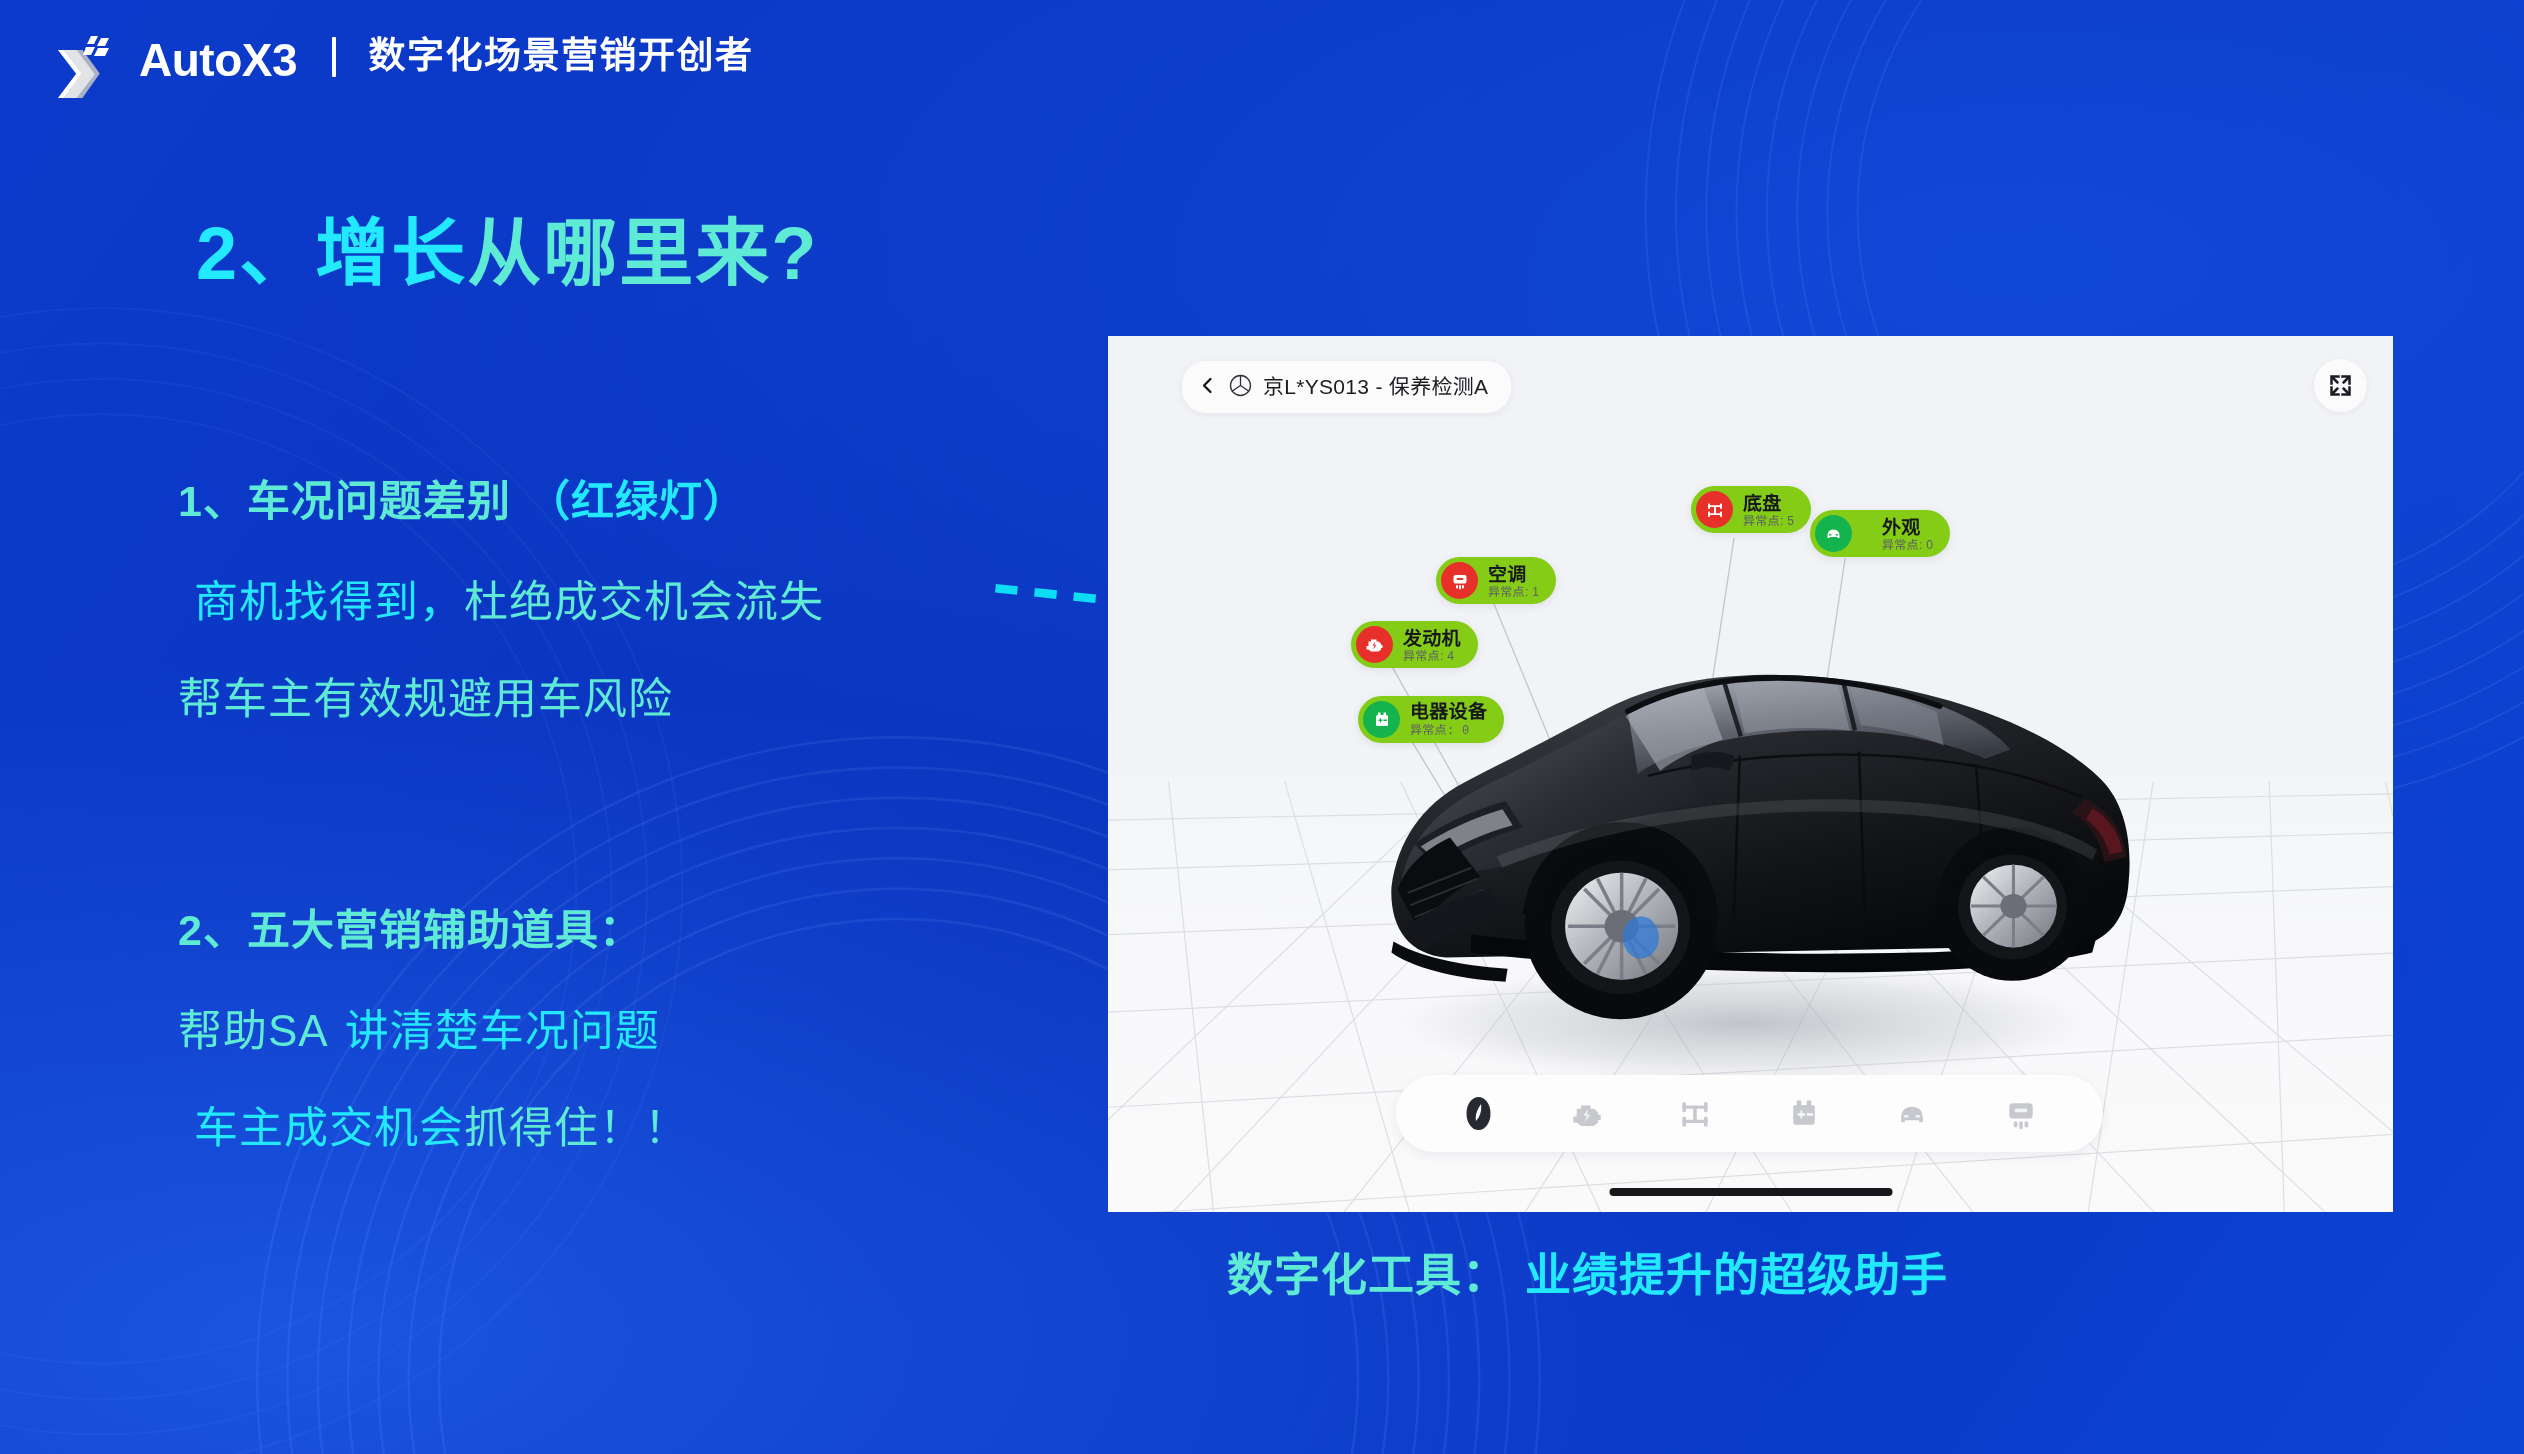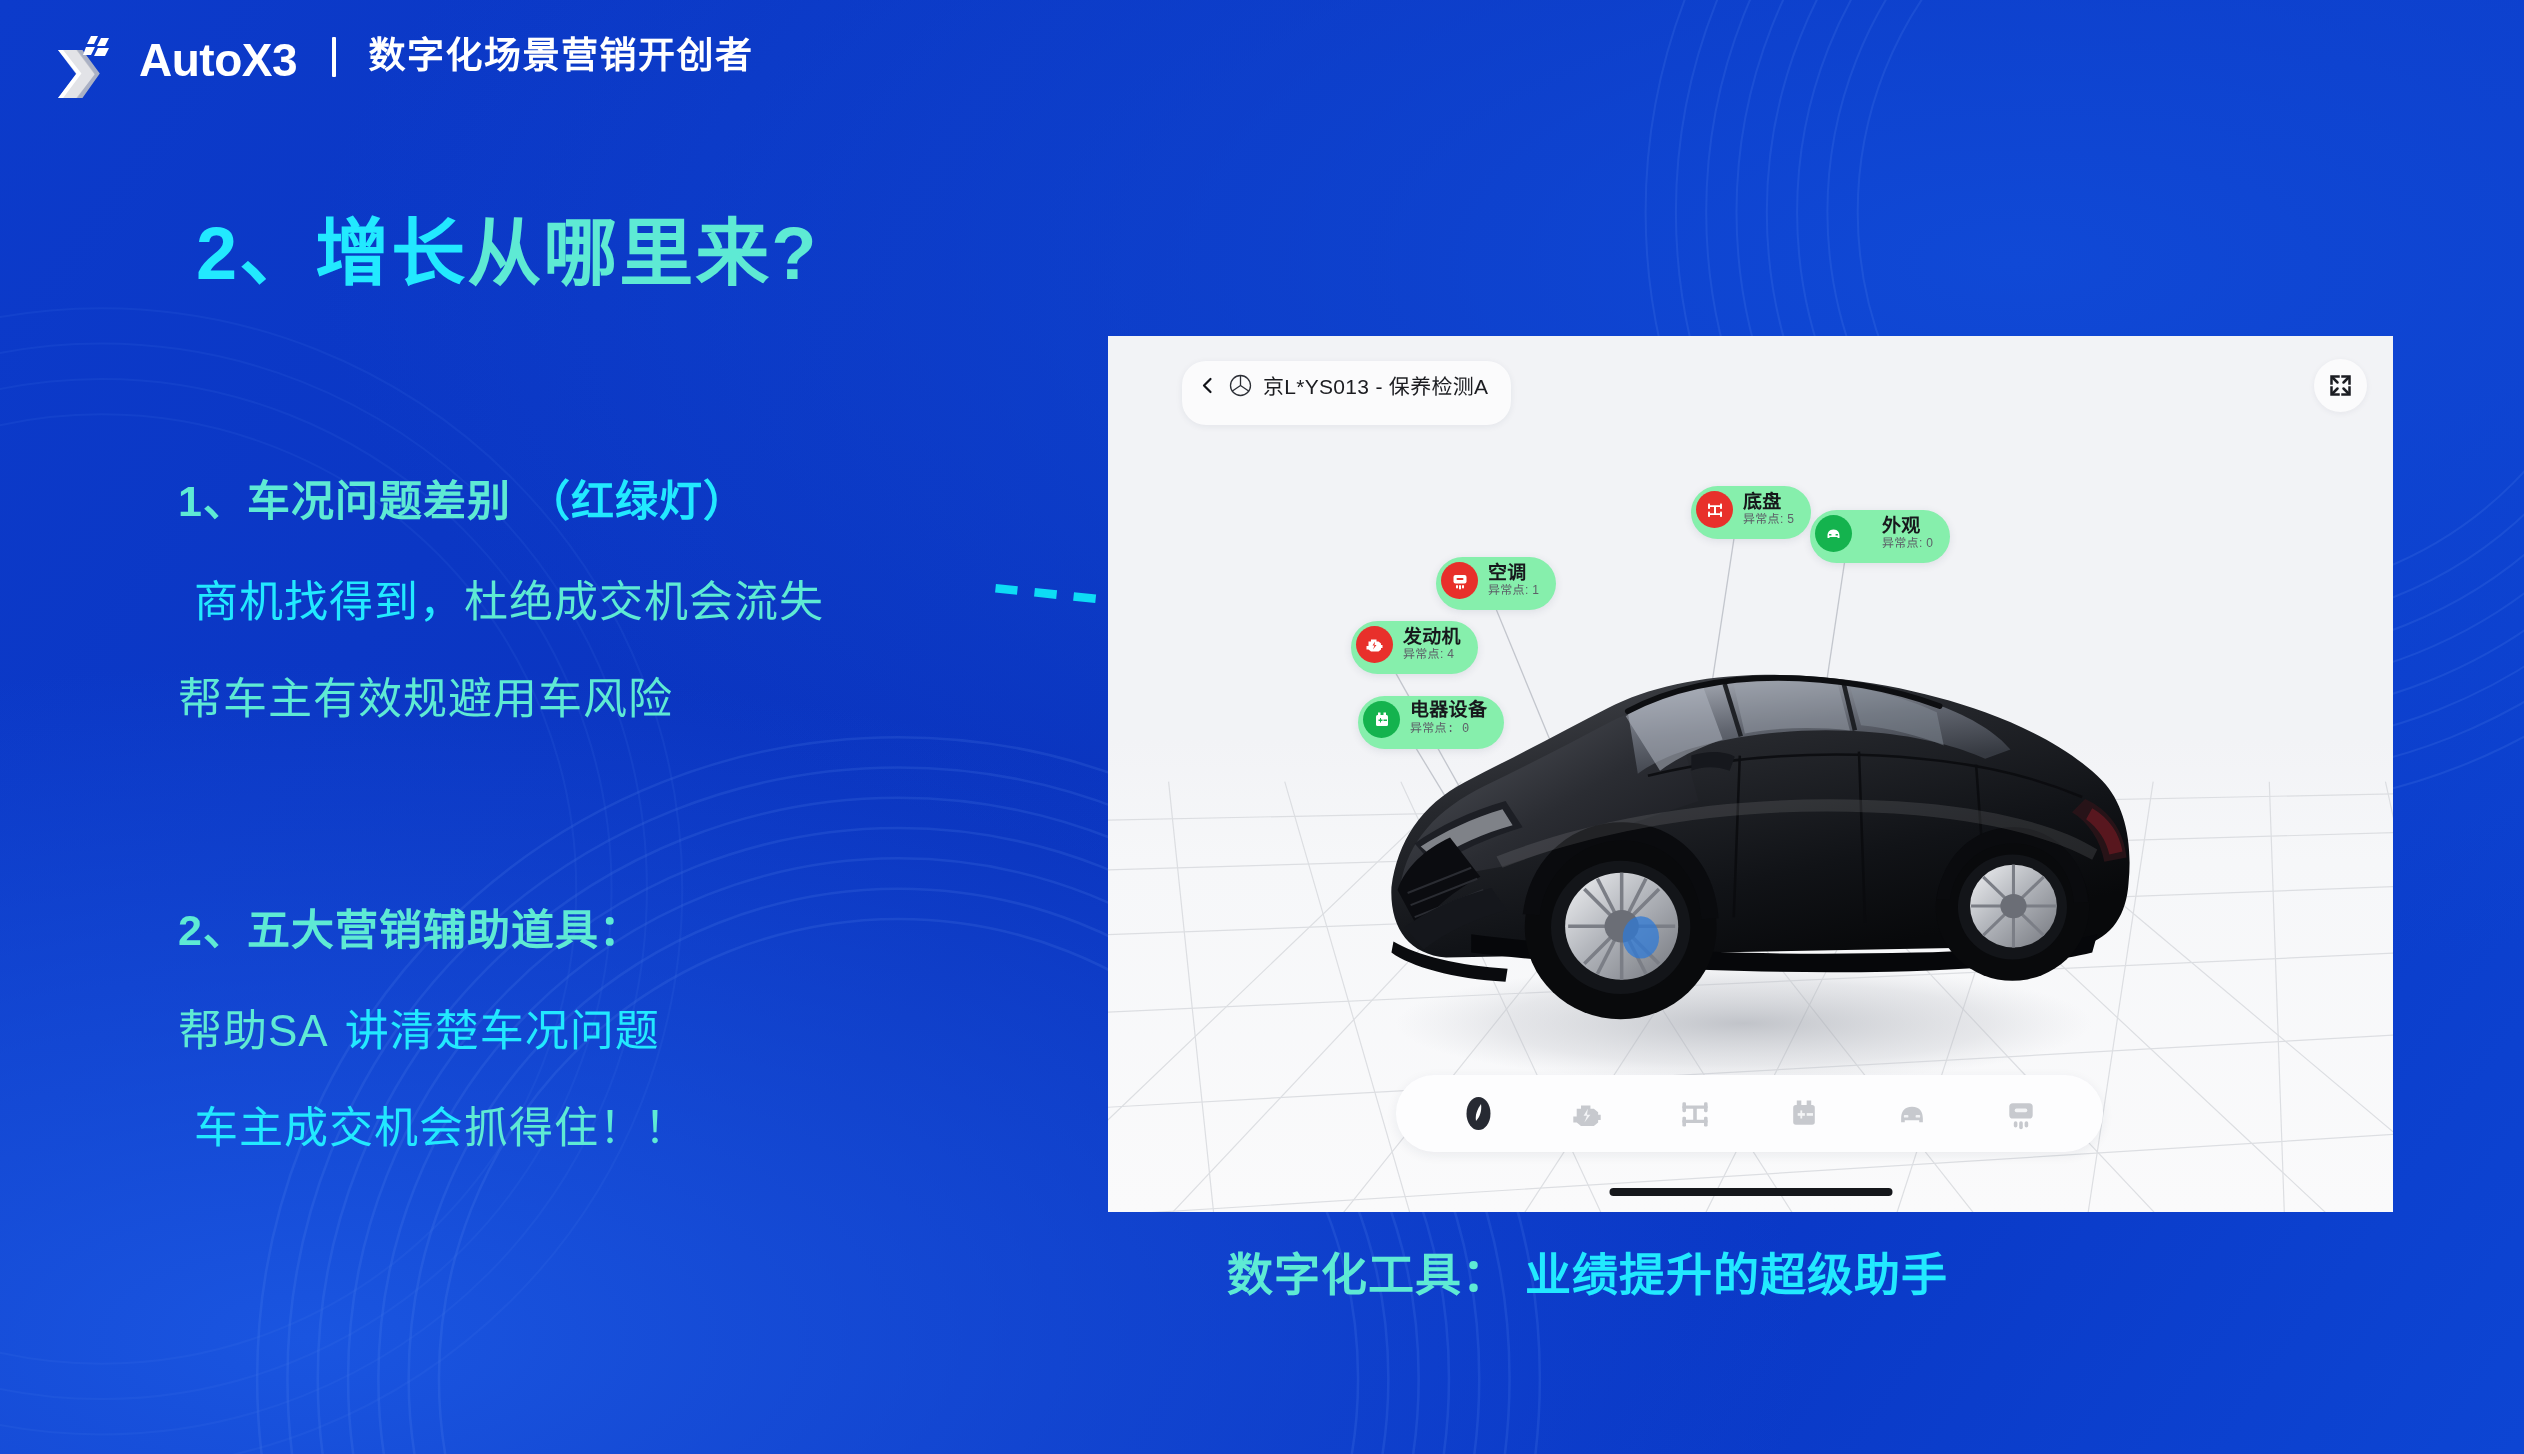--- a/index.html
+++ b/index.html
@@ -50,40 +50,40 @@
   .arrow-wrap{position:absolute;left:990px;top:566px;width:566px;height:111px;}
 
   
   .panel{position:absolute;left:1108px;top:336px;width:1285px;height:876px;
          background:#f1f2f5;overflow:hidden;}
   .floor{position:absolute;inset:0;
          background:linear-gradient(180deg,#f2f3f6 0%,#f2f3f6 46%,#f6f7f9 60%,#fafafb 100%);}
   .floor svg{position:absolute;left:0;bottom:0;width:100%;height:56%;}
 
   .pill-title{position:absolute;left:74px;top:25px;height:48px;display:flex;align-items:center;
-              gap:0;background:#fbfbfc;border-radius:24px;padding:0 23px 16px 17px;
+              gap:0;background:#fbfbfc;border-radius:24px;padding:0 23px 4px 17px;
               box-shadow:0 1.5px 7px rgba(30,40,70,.07);}
   .pill-title .chev{width:17px;height:17px;margin-right:13px;}
   .pill-title .benz{width:23px;height:23px;margin-right:11px;}
   .pill-title .txt{font-size:21px;color:#1b1c20;font-weight:500;letter-spacing:0.3px;
                    font-family:"Liberation Sans","DejaVu Sans",sans-serif;}
 
   .fs-btn{position:absolute;right:26px;top:23px;width:53px;height:53px;border-radius:50%;
           background:#fbfbfc;display:flex;align-items:center;justify-content:center;
           box-shadow:0 1.5px 6px rgba(30,40,70,.06);}
 
   
   .leaders{position:absolute;inset:0;}
 
   
   .car{position:absolute;left:237px;top:268px;width:828px;height:485px;}
 
   
-  .badge{position:absolute;display:flex;align-items:flex-start;background:#86efac;
-         border-radius:30px;padding:5px 17px 11px 5px;
+  .badge{position:absolute;display:flex;align-items:flex-end;background:#84cc16;
+         border-radius:30px;padding:5px 17px 5px 5px;
          box-shadow:0 2px 9px rgba(35,45,75,.10);}
   .badge .ico{width:37px;height:37px;border-radius:50%;display:flex;align-items:center;
               justify-content:center;margin-right:10px;flex:0 0 auto;}
   .badge .ico.red{background:#e8302b;}
   .badge .ico.green{background:#14b34e;}
   .badge .tx{display:flex;flex-direction:column;justify-content:center;}
   .badge .nm{font-size:19px;color:#17181c;font-weight:600;line-height:1.12;letter-spacing:0.3px;}
   .badge .ct{font-size:12px;color:#5d6068;font-weight:500;line-height:1.18;letter-spacing:0.3px;}
 
   .b-engine{left:243px;top:285px;}

